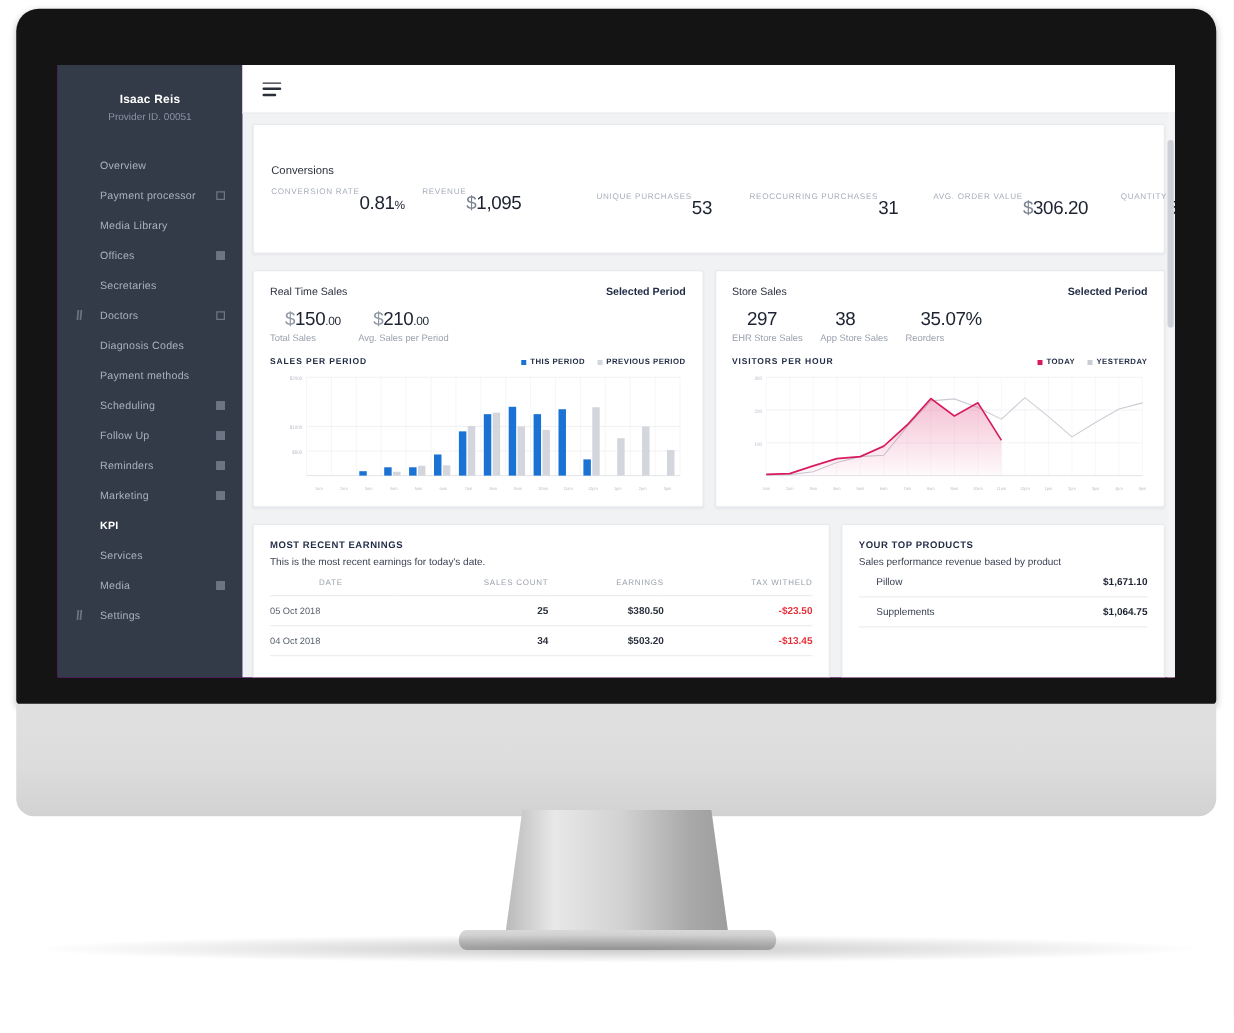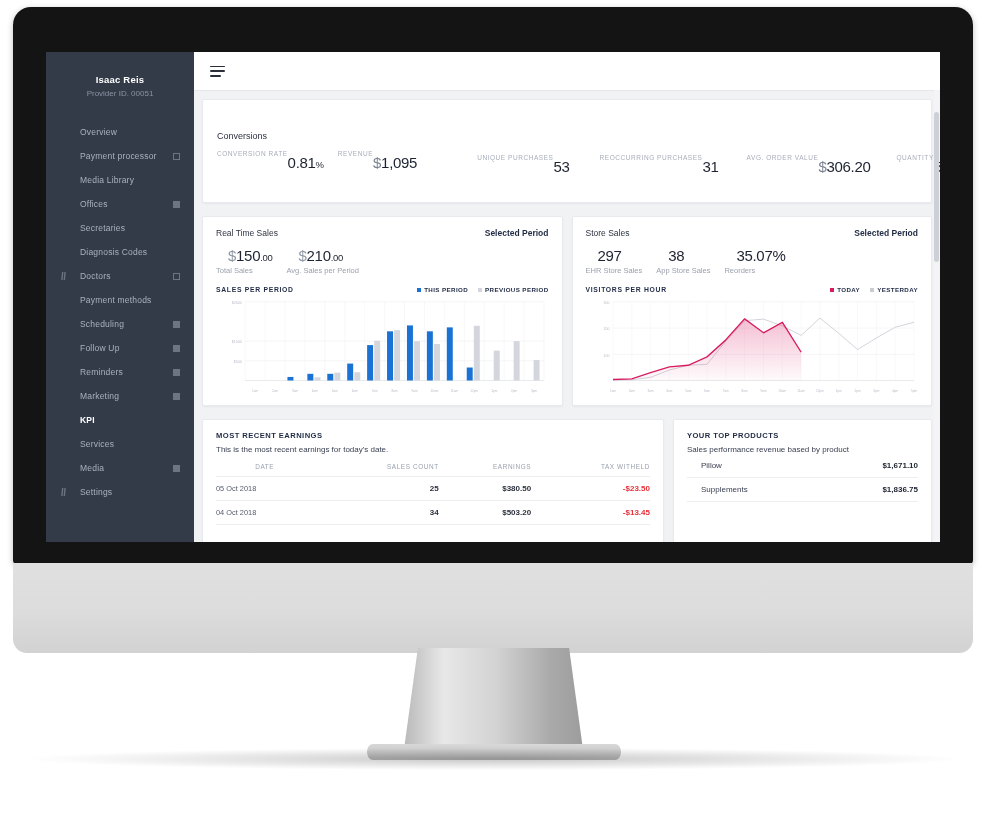--- a/index.html
+++ b/index.html
@@ -142,31 +142,31 @@
                   <span class="nav-label">Media Library</span>
                 </div>
                 <div class="nav-item">
                   <span class="nav-label">Offices</span>
                   <span class="nav-sq filled"></span>
                 </div>
                 <div class="nav-item">
                   <span class="nav-label">Secretaries</span>
                 </div>
                 <div class="nav-item">
-                  <span class="nav-label">Diagnosis Codes</span>
-                </div>
-                <div class="nav-item">
                   <span class="nav-lead">
                     <svg viewBox="0 0 8 8" width="8" height="8">
                       <path d="M2 0 L3.4 0 L2.6 8 L1.2 8 Z" fill="#9aa2b1"></path>
                       <path d="M4.4 0 L5.8 0 L5 8 L3.6 8 Z" fill="#9aa2b1"></path>
                     </svg>
                   </span>
                   <span class="nav-label">Doctors</span>
                   <span class="nav-sq"></span>
+                </div>
+                <div class="nav-item">
+                  <span class="nav-label">Diagnosis Codes</span>
                 </div>
                 <div class="nav-item">
                   <span class="nav-label">Payment methods</span>
                 </div>
                 <div class="nav-item">
                   <span class="nav-label">Scheduling</span>
                   <span class="nav-sq filled"></span>
                 </div>
                 <div class="nav-item">
                   <span class="nav-label">Follow Up</span>
@@ -462,21 +462,21 @@
                 <section class="card topprod">
                   <div class="sect-title">YOUR TOP PRODUCTS</div>
                   <div class="sect-sub">Sales performance revenue based by product</div>
                   <div id="prod-list">
                       <div class="prow">
                         <span class="pname">Pillow</span>
                         <span class="pval">$1,671.10</span>
                       </div>
                       <div class="prow">
                         <span class="pname">Supplements</span>
-                        <span class="pval">$1,836.75</span>
+                        <span class="pval">$1,064.75</span>
                       </div>
                     </div>
                 </section>
               </div>
 
             </div>
 
             <div id="vscroll"></div>
             <div id="vthumb"></div>
           </div>

